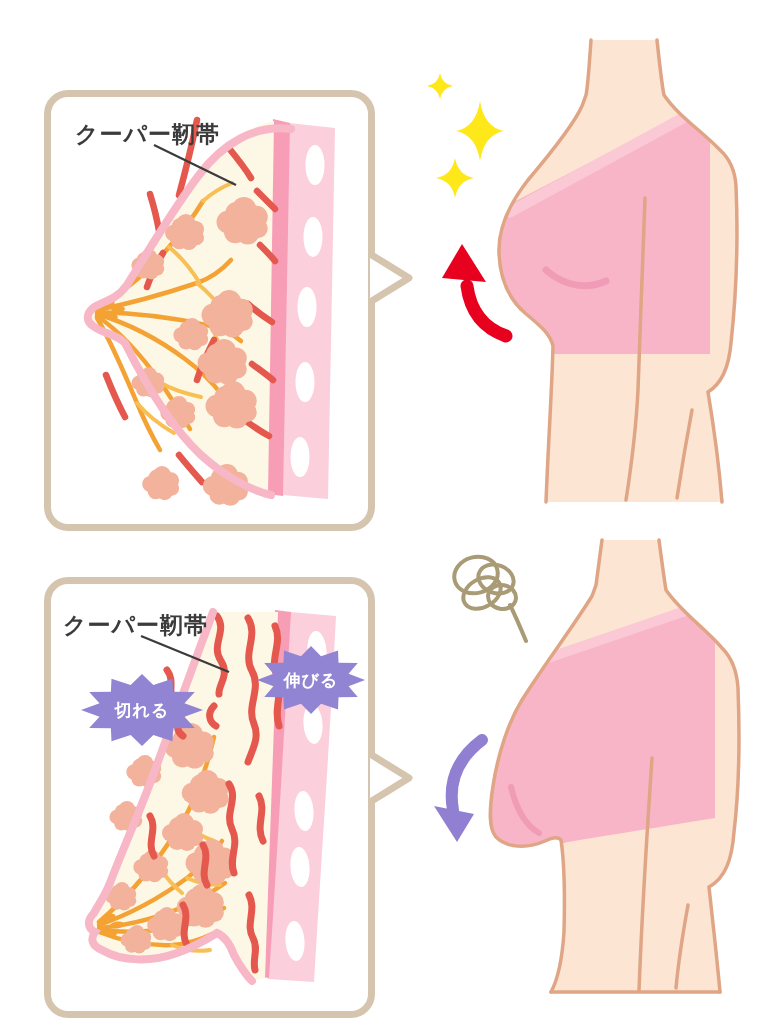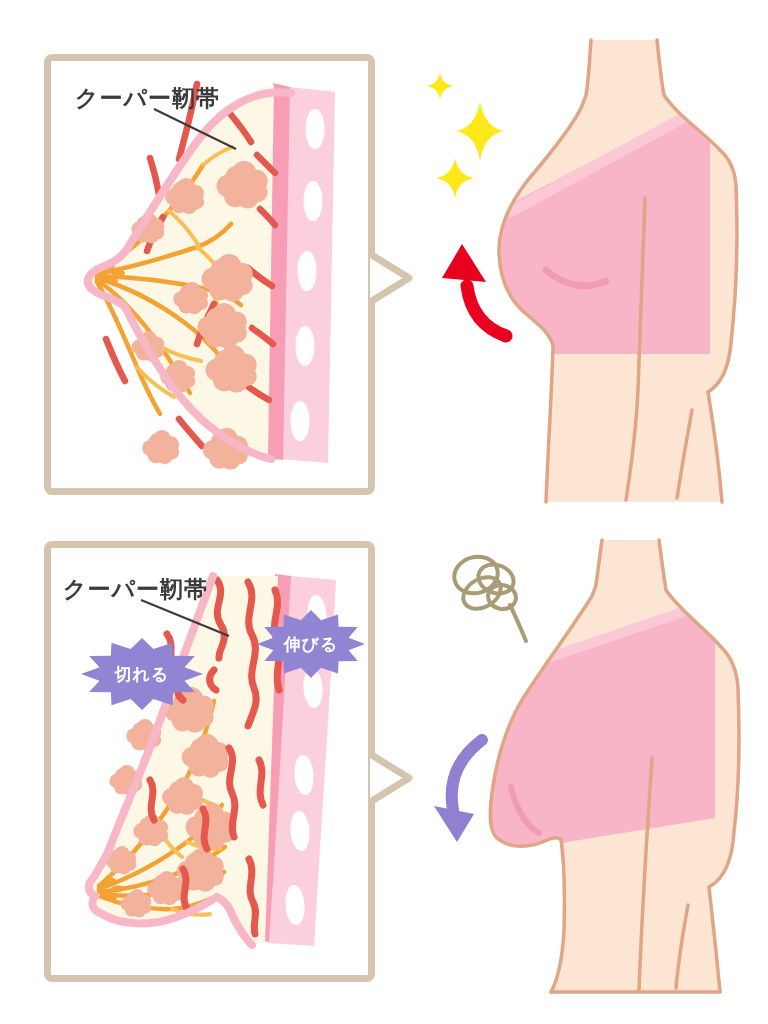--- a/index.html
+++ b/index.html
@@ -4,21 +4,21 @@
 <style>
   html,body{margin:0;padding:0;}
   body{
     width:768px;height:1024px;position:relative;background:#ffffff;
     font-family:"Liberation Sans","DejaVu Sans",sans-serif;overflow:hidden;
   }
   .canvas{position:absolute;inset:0;}
   .abs{position:absolute;}
   .bubble{
     position:absolute;box-sizing:border-box;background:#fff;
-    border:7px solid #d5c5ae;border-radius:8px;
+    border:7px solid #d5c5ae;border-radius:24px;margin-top:36px;
   }
   .bubble-top{left:44px;top:54px;width:331px;height:441px;}
   .bubble-bottom{left:44px;top:541px;width:331px;height:441px;}
   .anatomy{position:absolute;left:0;top:0;}
   .diagram-label{
     position:absolute;color:#3b3b3b;font-size:23px;font-weight:600;
     letter-spacing:1px;white-space:nowrap;
   }
   .label-top{left:24px;top:22px;}
   .label-bottom{left:12px;top:26px;}

